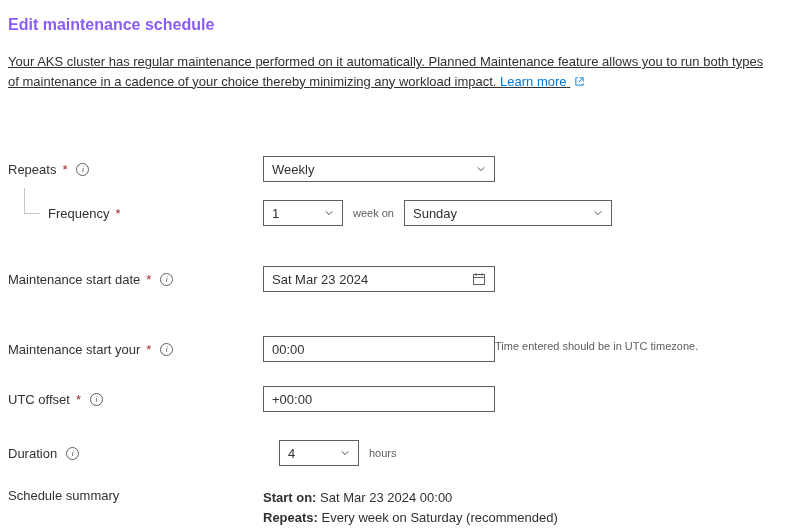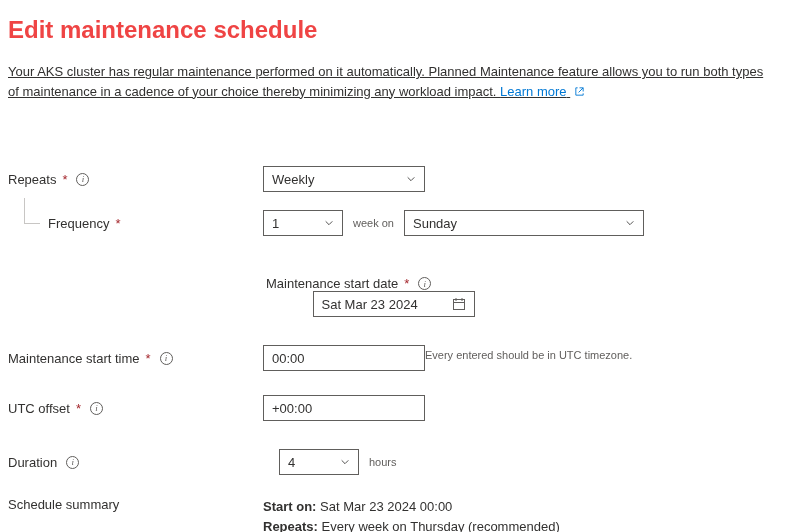--- a/index.html
+++ b/index.html
@@ -5,24 +5,24 @@
     * { box-sizing: border-box; margin: 0; padding: 0; }
     body {
       font-family: "Segoe UI", -apple-system, sans-serif;
       font-size: 13px;
       color: #323130;
       padding: 16px 8px 8px 8px;
       width: 787px;
       background: #fff;
     }
     h1 {
-      font-size: 24px;
+      font-size: 16px;
       font-weight: 600;
       margin-bottom: 18px;
-      color: #ef4444;
+      color: #8b5cf6;
     }
     .description {
       font-size: 13px;
       line-height: 1.5;
       color: #323130;
       margin-bottom: 64px;
       max-width: 760px;
       text-decoration: underline;
     }
     .learn-more {
@@ -91,23 +91,23 @@
       font-size: 13px;
       padding: 0 8px;
       display: flex;
       align-items: center;
       justify-content: space-between;
       gap: 8px;
       cursor: pointer;
       color: #323130;
     }
     .text-input { cursor: text; justify-content: flex-start; }
-    .sel-200 { width: 162px; }
+    .sel-200 { width: 232px; }
     .sel-80 { width: 80px; justify-content: space-between; }
-    .sel-240 { width: 240px; }
+    .sel-240 { width: 208px; }
     .chevron {
       width: 10px;
       height: 10px;
       flex-shrink: 0;
     }
     .calendar-icon { width: 14px; height: 14px; color: #605e5c; flex-shrink: 0; }
     .field-text { color: #605e5c; font-size: 11px; }
     .hint {
       font-size: 11px;
       color: #605e5c;
@@ -176,50 +176,50 @@
     <span class="field-text">week on</span>
     <div class="select-box sel-240">
       <span>Sunday</span>
       <svg class="chevron" viewBox="0 0 12 12">
           <path d="M2 4l4 4 4-4" fill="none" stroke="#323130" stroke-width="1"></path>
         </svg>
     </div>
   </div>
 </div>
 
-<div class="form-row" style="margin-bottom:28px;flex-direction:column;">
+<div class="form-row" style="margin-bottom:44px;">
   <div class="label-col">
     <span>Maintenance start date</span>
     <span class="required">*</span>
     <span class="info-icon">i</span>
   </div>
   <div class="input-col">
     <div class="select-box sel-200 date-input">
       <span>Sat Mar 23 2024</span>
       <svg class="calendar-icon" viewBox="0 0 14 14" fill="none" stroke="#605e5c" stroke-width="1">
         <rect x="1.5" y="2.5" width="11" height="10"></rect>
           <line x1="1.5" y1="5.5" x2="12.5" y2="5.5"></line>
           <line x1="4" y1="1" x2="4" y2="4"></line>
           <line x1="10" y1="1" x2="10" y2="4"></line>
       </svg>
     </div>
   </div>
 </div>
 
 <div class="form-row" style="margin-bottom:24px;">
   <div class="label-col">
-    <span>Maintenance start time</span>
+    <span>Maintenance start your</span>
     <span class="required">*</span>
     <span class="info-icon">i</span>
   </div>
   <div class="input-col" style="align-items:flex-start; gap:0;">
     <div class="text-input sel-200">
       <span>00:00</span>
     </div>
-    <div class="hint">Every entered should be in UTC timezone.</div>
+    <div class="hint">Time entered should be in UTC timezone.</div>
   </div>
 </div>
 
 <div class="form-row" style="margin-bottom:28px;">
   <div class="label-col">
     <span>UTC offset</span>
     <span class="required">*</span>
     <span class="info-icon">i</span>
   </div>
   <div class="input-col">
@@ -250,19 +250,19 @@
     <span>Schedule summary</span>
   </div>
   <div class="input-col">
     <div class="summary-block">
       <div>
         <b>Start on:</b>
         <span>Sat Mar 23 2024 00:00</span>
       </div>
       <div>
         <b>Repeats:</b>
-        <span>Every week on Thursday (recommended)</span>
+        <span>Every week on Saturday (recommended)</span>
       </div>
     </div>
   </div>
 </div>
 
 <hr class="footer-sep">
 
 </body></html>

